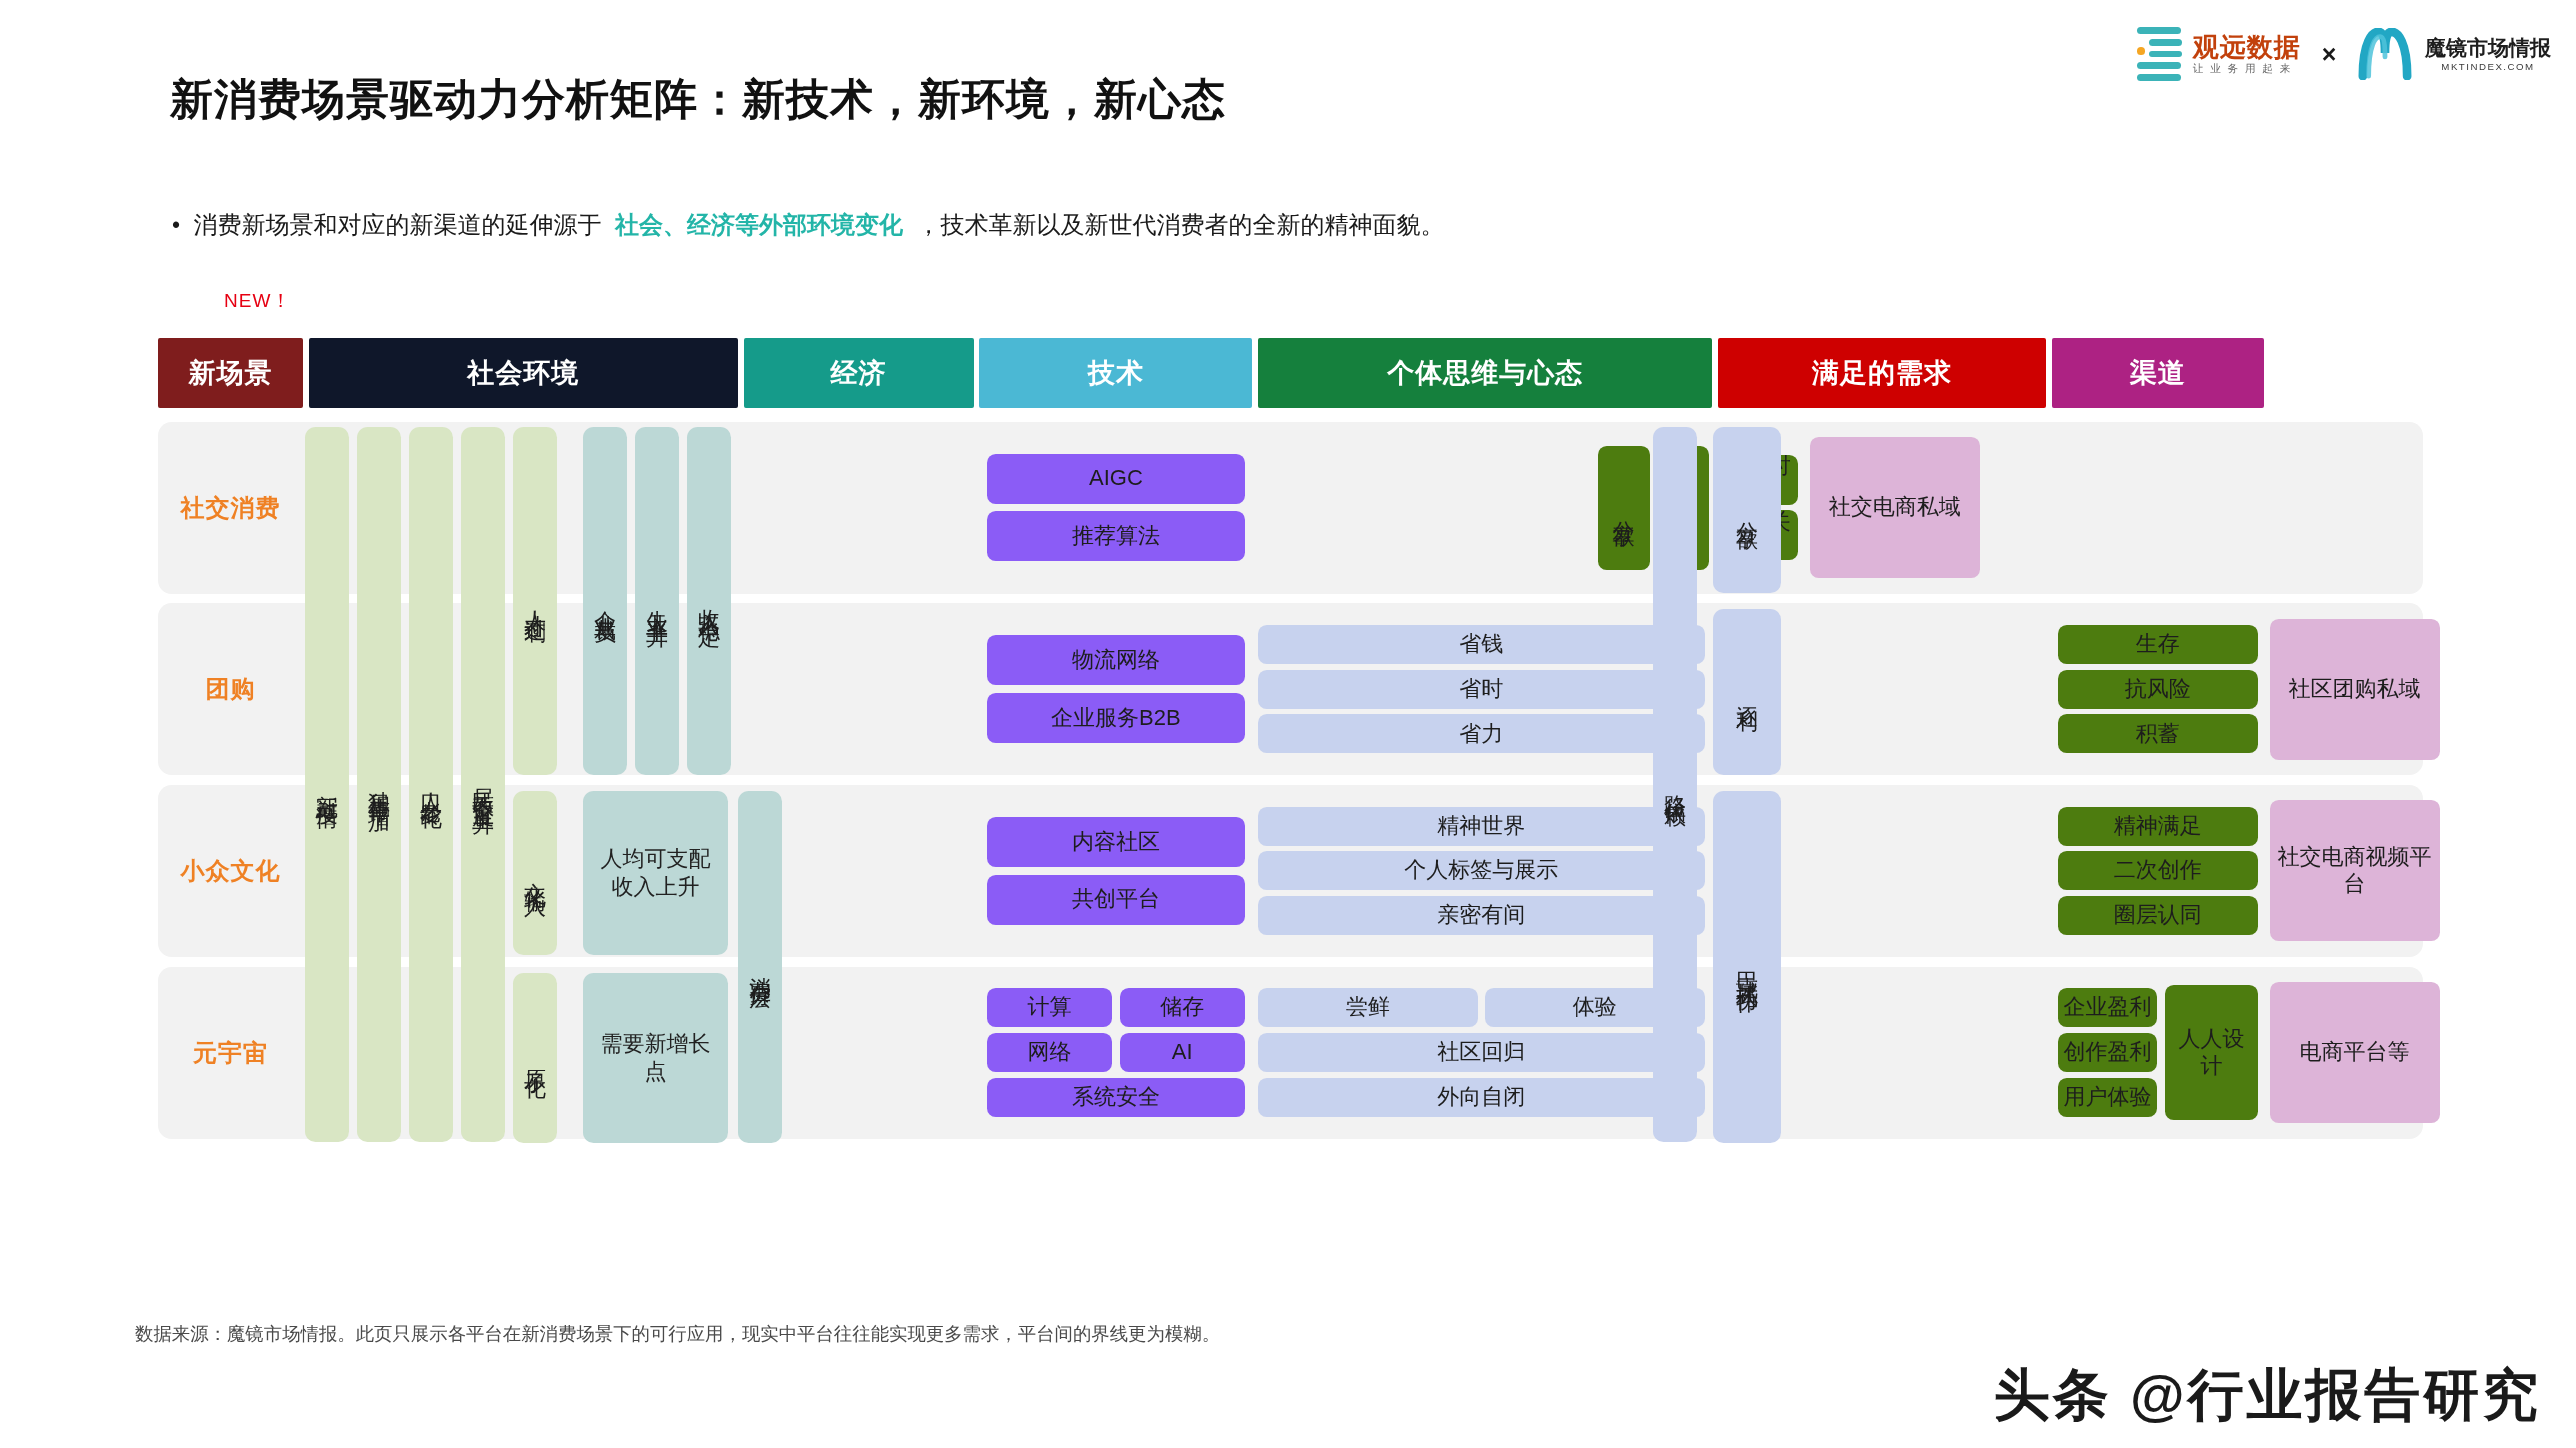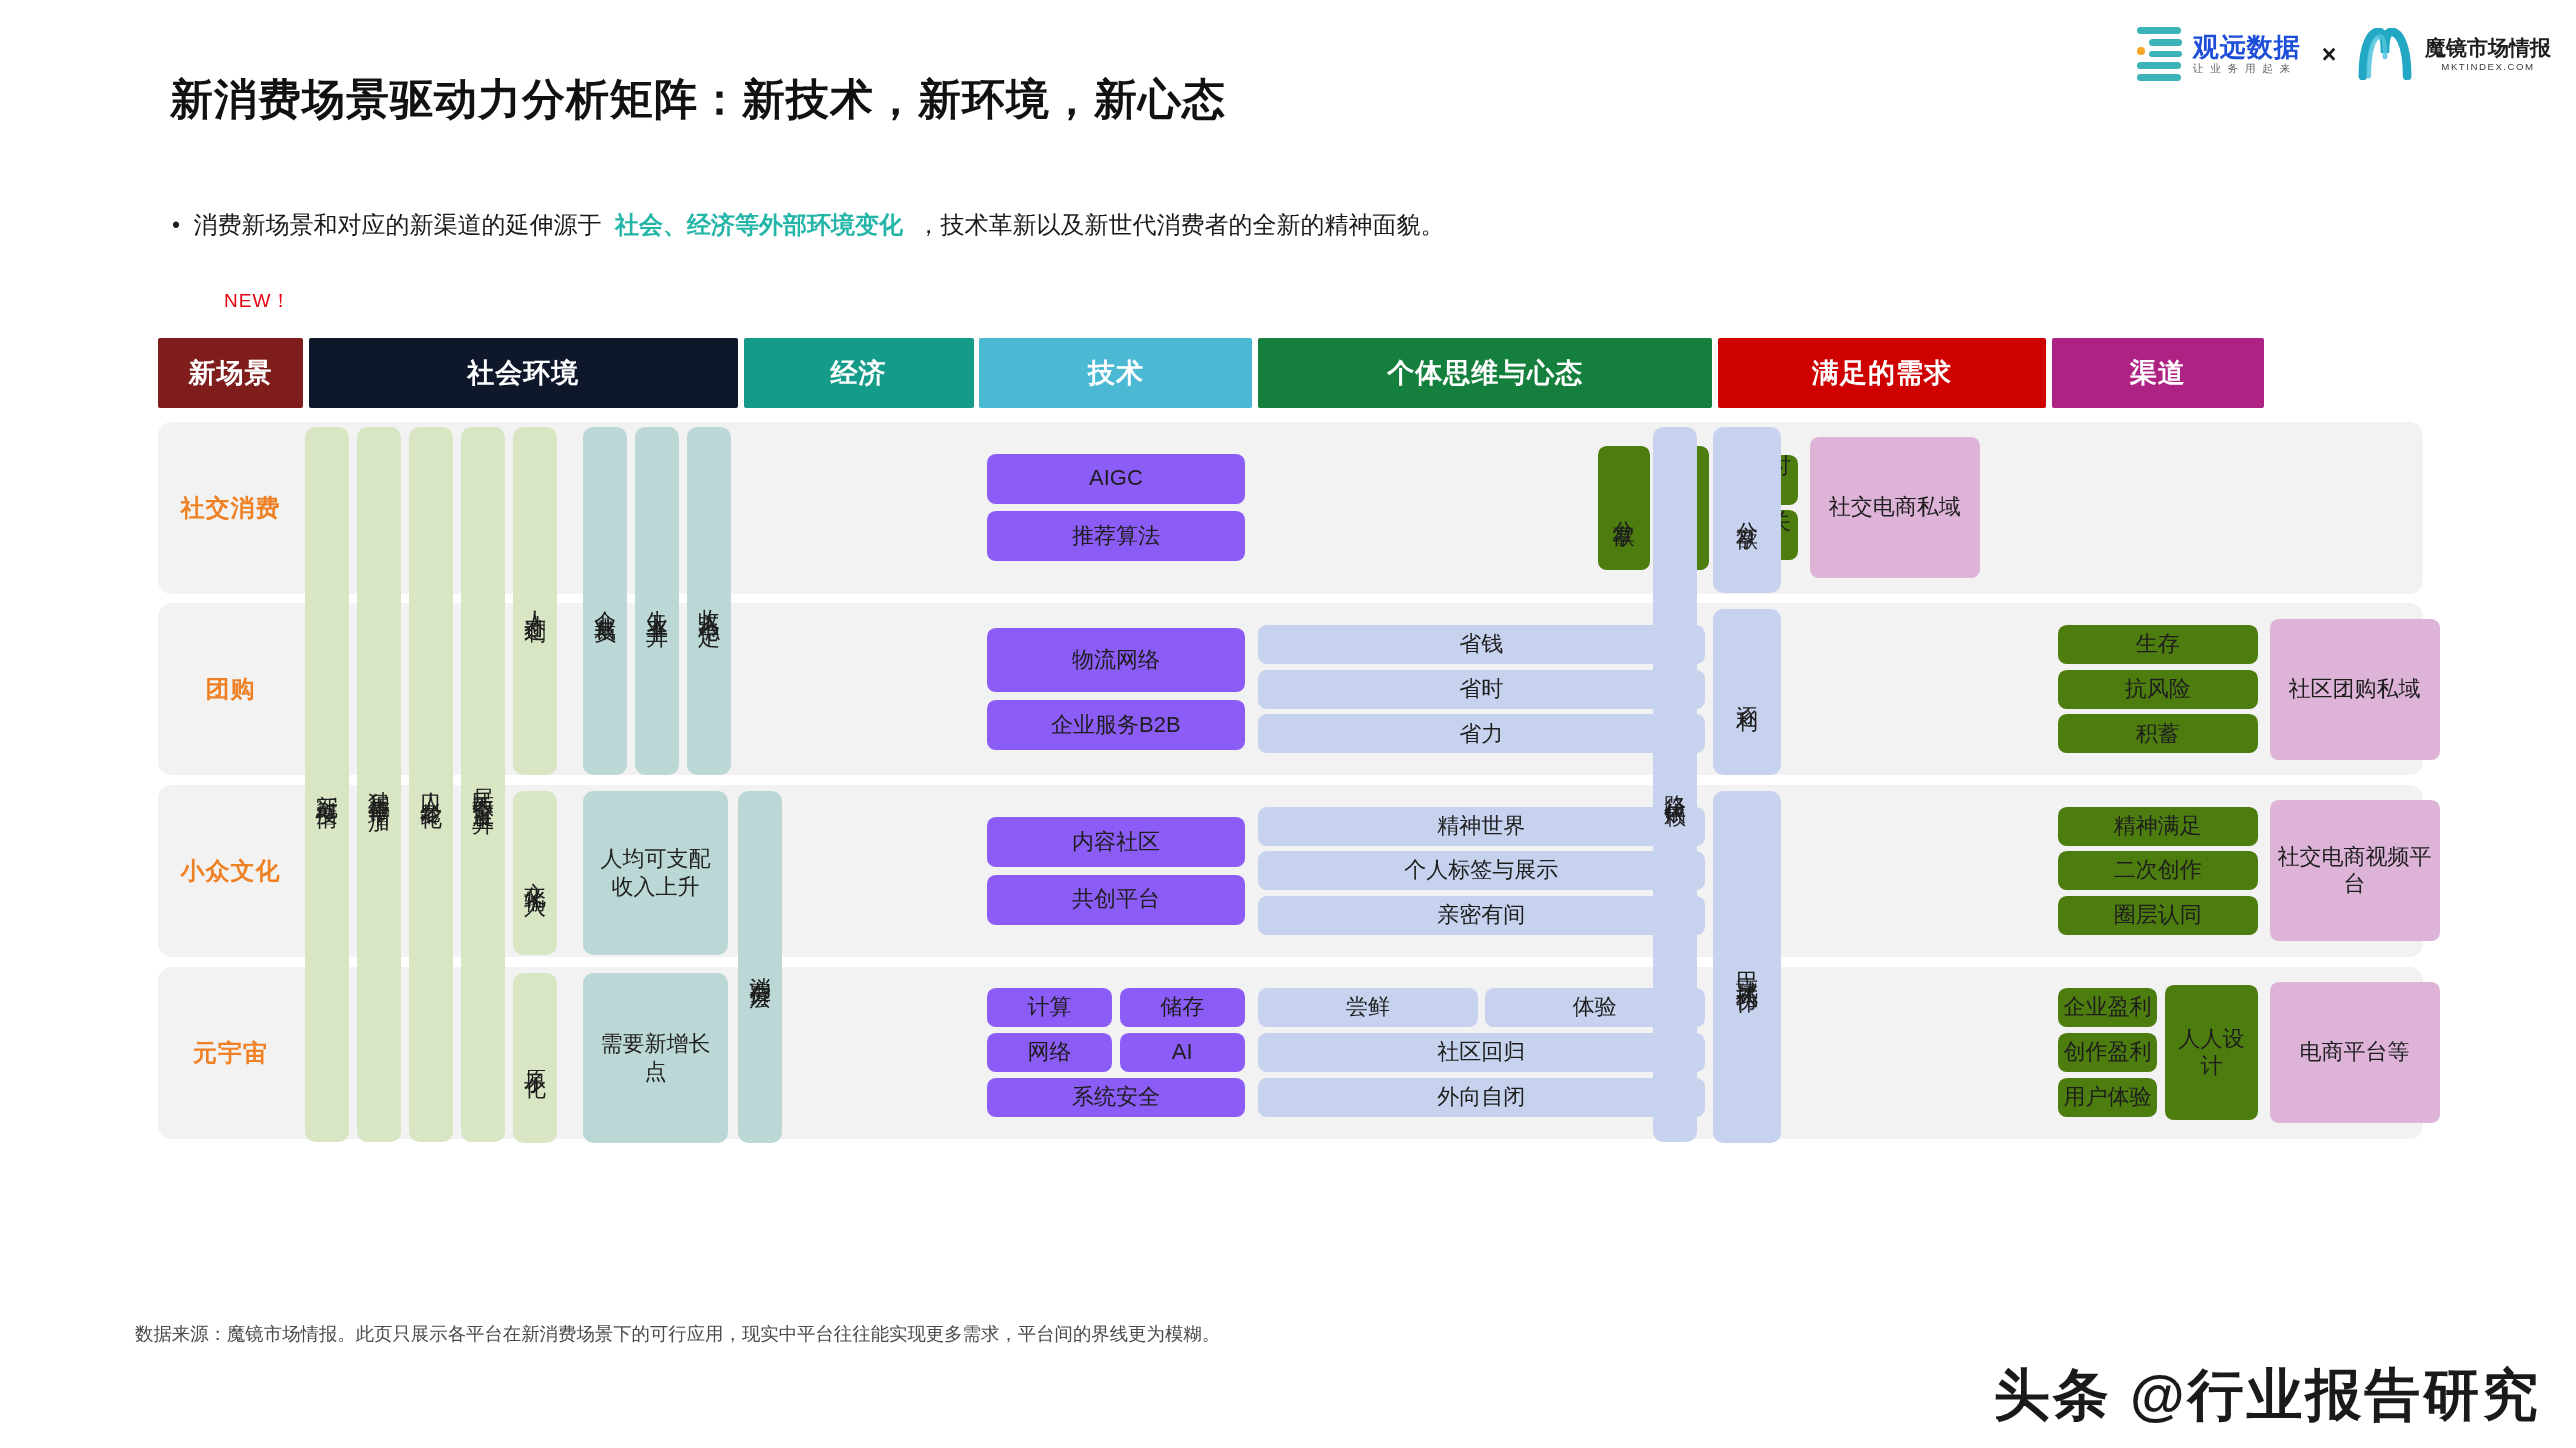--- a/index.html
+++ b/index.html
@@ -22,21 +22,21 @@
   .logo-guanyuan { display: flex; align-items: center; gap: 11.6px; }
   .gy-mark { display: flex; flex-direction: column; gap: 4.8px; width: 44px; position: relative; }
   .gy-mark i { display: block; height: 6.8px; border-radius: 3.9px; background: #3bb3b8; }
   .gy-mark i:nth-child(1) { width: 44px; }
   .gy-mark i:nth-child(2) { width: 33px; margin-left: 11.6px; }
   .gy-mark i:nth-child(3) { width: 33px; margin-left: 11.6px; }
   .gy-mark i:nth-child(4) { width: 44px; }
   .gy-mark i:nth-child(5) { width: 44px; }
   .gy-dot { position: absolute; left: 0; top: 20px; width: 7.7px; height: 7.7px; border-radius: 50%; background: #f5a623; }
   .gy-text { display: flex; flex-direction: column; gap: 2.9px; }
-  .gy-name { font-size: 26px; font-weight: 700; letter-spacing: 1px; color: #1d4ed8; line-height: 1; }
+  .gy-name { font-size: 26px; font-weight: 700; letter-spacing: 1px; color: #c2410c; line-height: 1; }
   .gy-sub { font-size: 10.6px; letter-spacing: 6.8px; color: #666; line-height: 1; }
   .logo-x { font-size: 25px; font-weight: 700; color: #1a1a1a; }
   .logo-mirror { display: flex; align-items: center; gap: 11.6px; }
   .mj-mark { width: 56px; height: 52px; }
   .mj-text { display: flex; flex-direction: column; gap: 3.9px; align-items: center; }
   .mj-name { font-size: 21px; font-weight: 700; color: #1e1e1e; line-height: 1; }
   .mj-sub { font-size: 9.7px; letter-spacing: 1.5px; color: #3b3b3b; line-height: 1; }
 
   
   .title {
@@ -247,21 +247,21 @@
     </div>
 
     <div class="body-row">
       <div class="col" style="flex: 0 0 145px;">
         <div class="row-label">团购</div>
       </div>
       <div class="col" style="flex: 0 0 429px;"></div>
       <div class="col" style="flex: 0 0 230px;"></div>
       <div class="col" style="flex: 0 0 273px;">
         <div class="stack">
-          <div class="pill c-tech" style="height:64px">物流网络</div>
+          <div class="pill c-tech" style="height:50px">物流网络</div>
           <div class="pill c-tech" style="height:50px">企业服务B2B</div>
         </div>
       </div>
       <div class="col" style="flex: 0 0 454px;">
         <div class="stack tight" style="padding-left:0">
           <div class="pill c-mind" style="height:39px">省钱</div>
           <div class="pill c-mind" style="height:39px">省时</div>
           <div class="pill c-mind" style="height:39px">省力</div>
         </div>
       </div>

